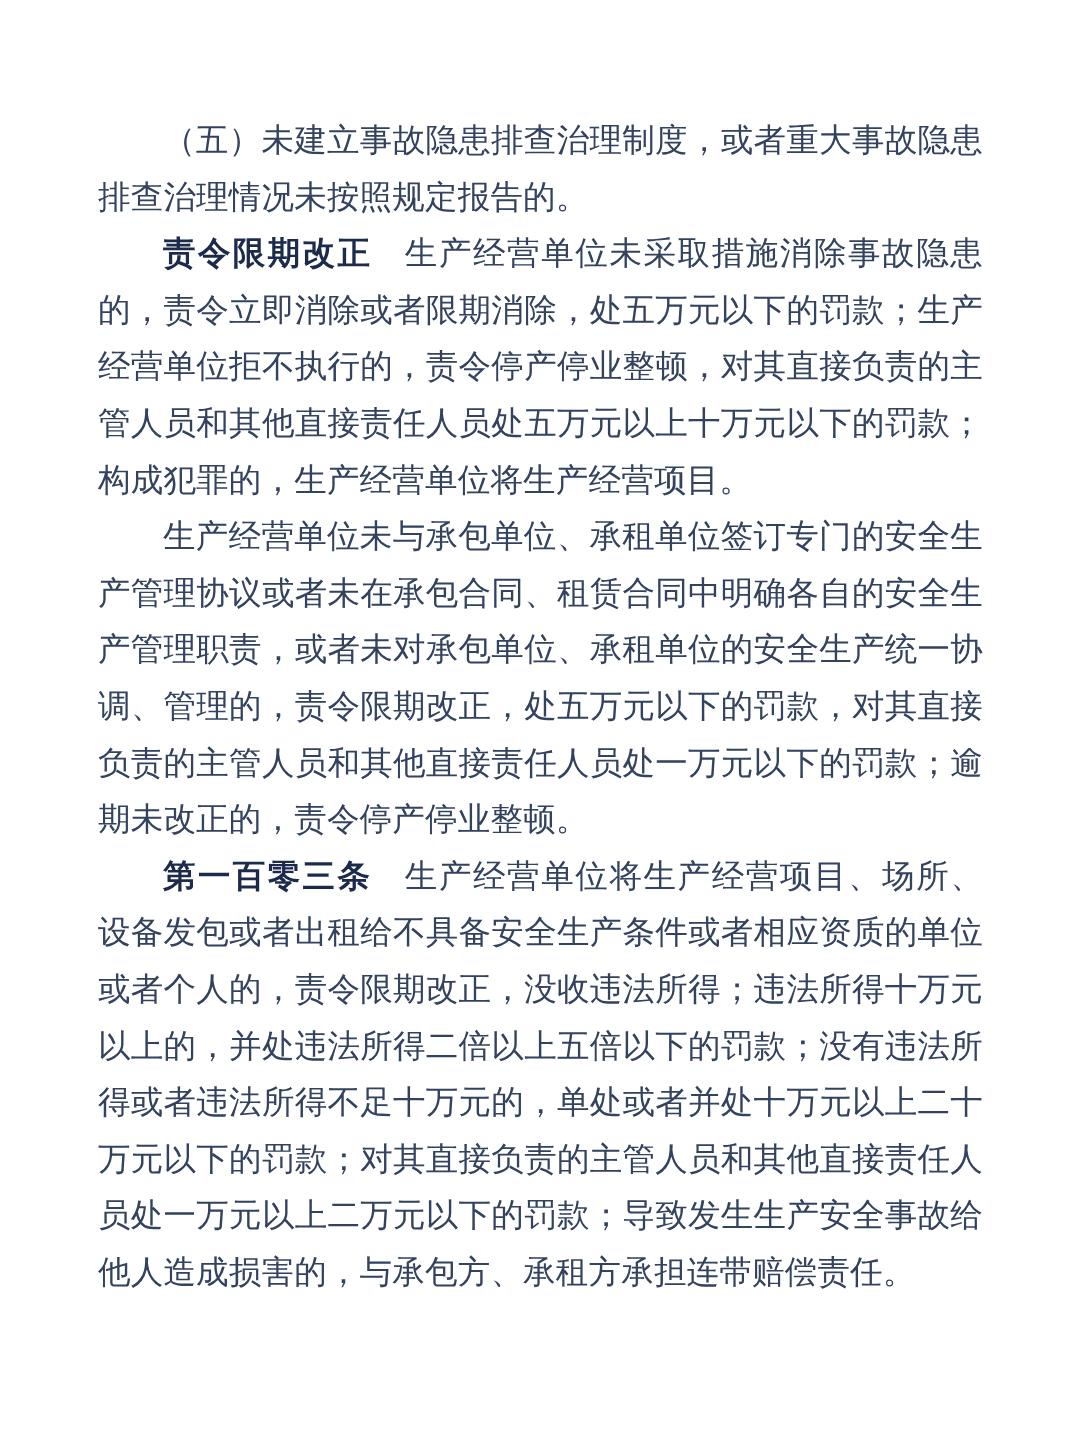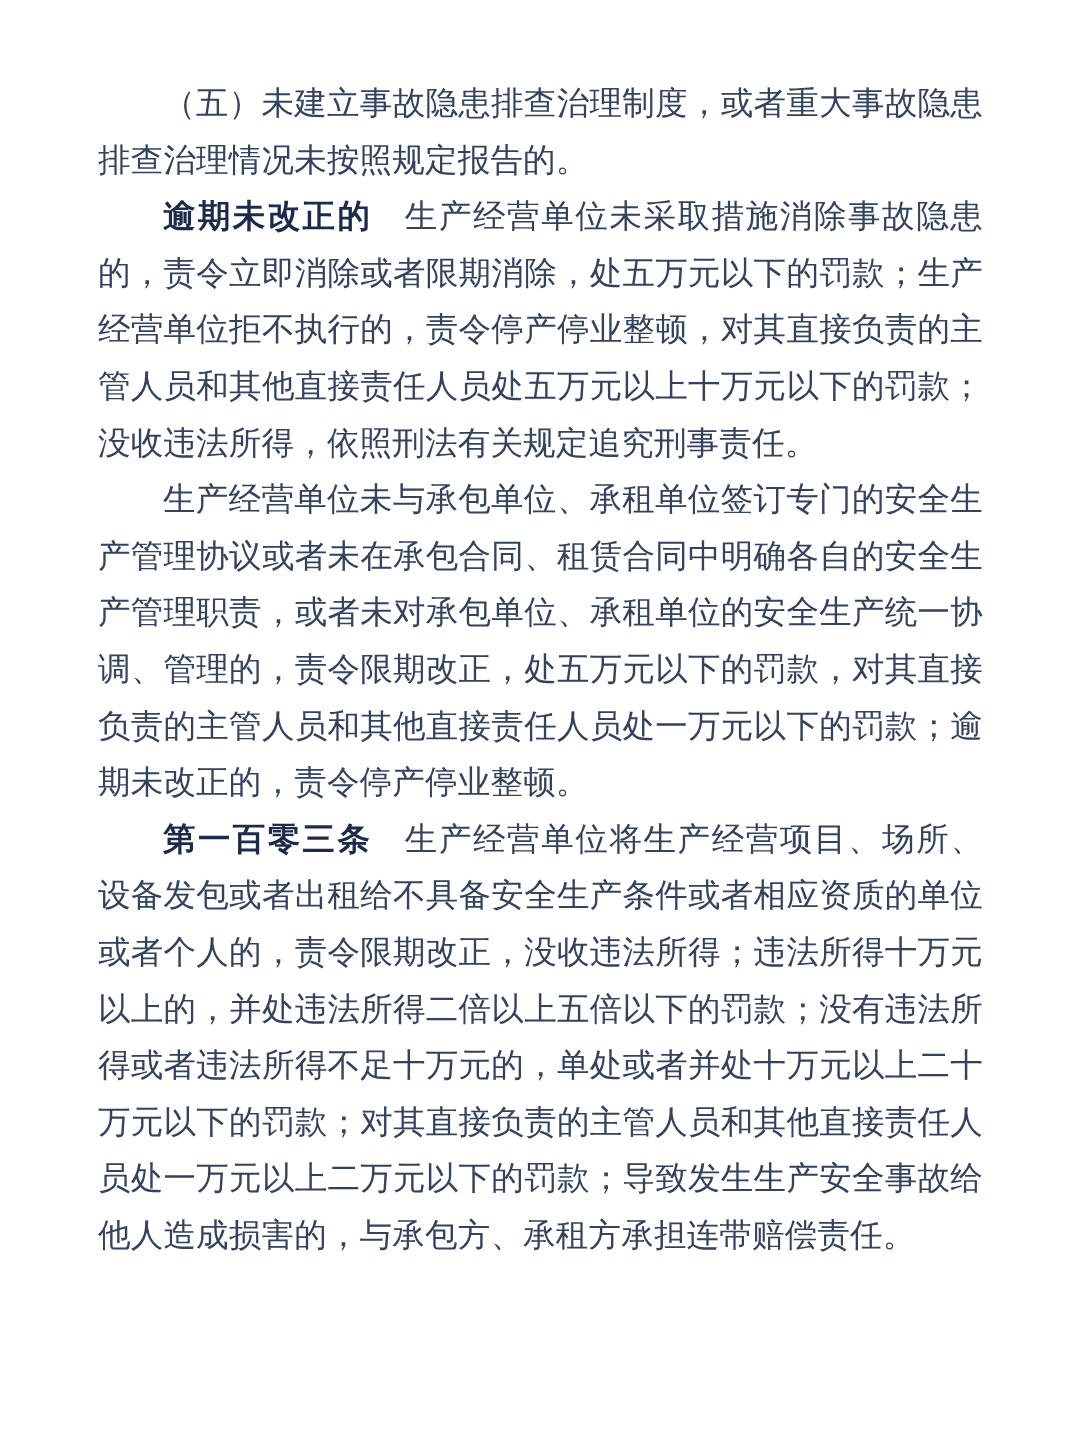--- a/index.html
+++ b/index.html
@@ -9,21 +9,21 @@
   body {
     width: 1080px;
     height: 1432px;
     background: #ffffff;
     overflow: hidden;
   }
   .page {
     box-sizing: border-box;
     width: 1080px;
     height: 1432px;
-    padding: 75px 97px 0 98px;
+    padding: 112px 97px 0 98px;
     background: #ffffff;
   }
   .para {
     margin: 0;
     font-family: "Liberation Serif", "DejaVu Serif", serif;
     font-size: 32.5px;
     line-height: 56.6px;
     color: #33425e;
     text-align: justify;
     text-align-last: left;
@@ -42,19 +42,19 @@
     letter-spacing: 0;
   }
 </style>
 </head>
 <body>
 
 <div class="page">
 
   <p class="para"><b class="lead"></b><span>（五）未建立事故隐患排查治理制度，或者重大事故隐患排查治理情况未按照规定报告的。</span></p>
 
-  <p class="para"><b class="lead">逾期未改正的</b><span>生产经营单位未采取措施消除事故隐患的，责令立即消除或者限期消除，处五万元以下的罚款；生产经营单位拒不执行的，责令停产停业整顿，对其直接负责的主管人员和其他直接责任人员处五万元以上十万元以下的罚款；没收违法所得，依照刑法有关规定追究刑事责任。</span></p>
+  <p class="para"><b class="lead">责令限期改正</b><span>生产经营单位未采取措施消除事故隐患的，责令立即消除或者限期消除，处五万元以下的罚款；生产经营单位拒不执行的，责令停产停业整顿，对其直接负责的主管人员和其他直接责任人员处五万元以上十万元以下的罚款；构成犯罪的，生产经营单位将生产经营项目。</span></p>
 
   <p class="para"><b class="lead"></b><span>生产经营单位未与承包单位、承租单位签订专门的安全生产管理协议或者未在承包合同、租赁合同中明确各自的安全生产管理职责，或者未对承包单位、承租单位的安全生产统一协调、管理的，责令限期改正，处五万元以下的罚款，对其直接负责的主管人员和其他直接责任人员处一万元以下的罚款；逾期未改正的，责令停产停业整顿。</span></p>
 
   <p class="para"><b class="lead">第一百零三条</b><span>生产经营单位将生产经营项目、场所、设备发包或者出租给不具备安全生产条件或者相应资质的单位或者个人的，责令限期改正，没收违法所得；违法所得十万元以上的，并处违法所得二倍以上五倍以下的罚款；没有违法所得或者违法所得不足十万元的，单处或者并处十万元以上二十万元以下的罚款；对其直接负责的主管人员和其他直接责任人员处一万元以上二万元以下的罚款；导致发生生产安全事故给他人造成损害的，与承包方、承租方承担连带赔偿责任。</span></p>
 
 </div>
 
 </body></html>

